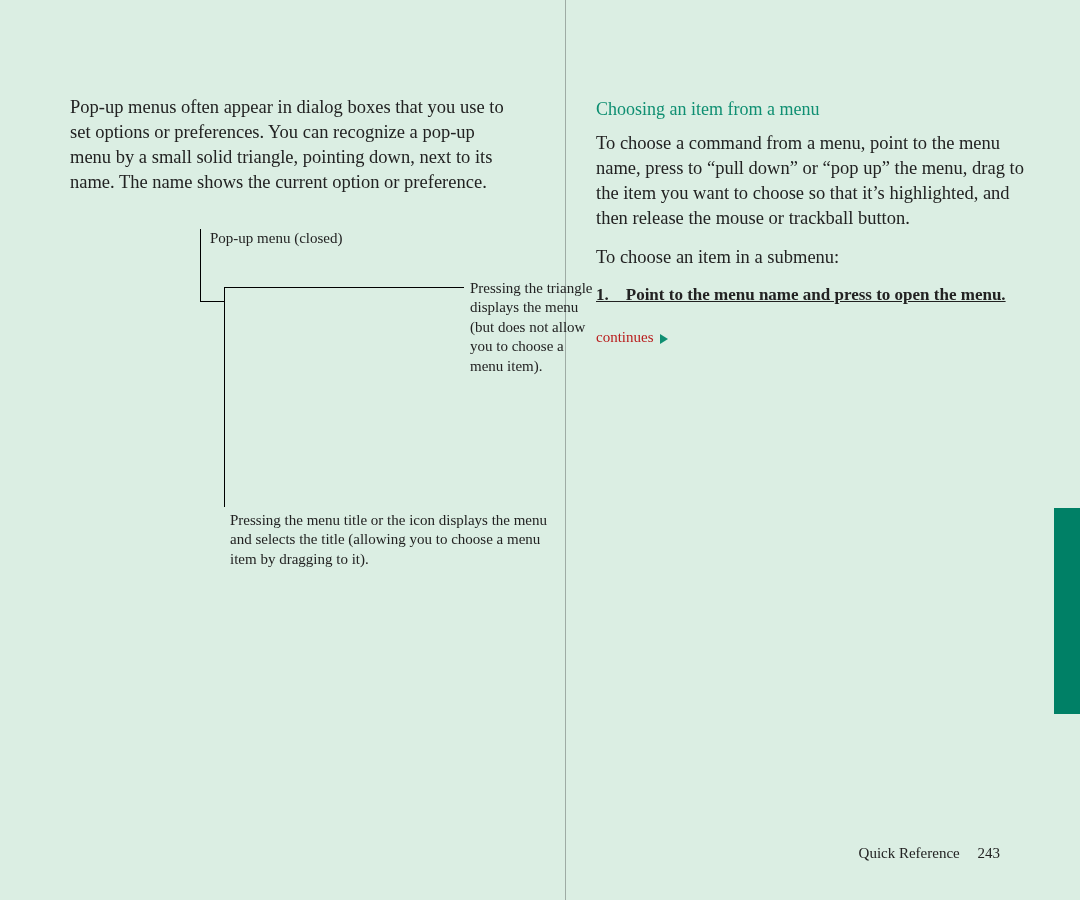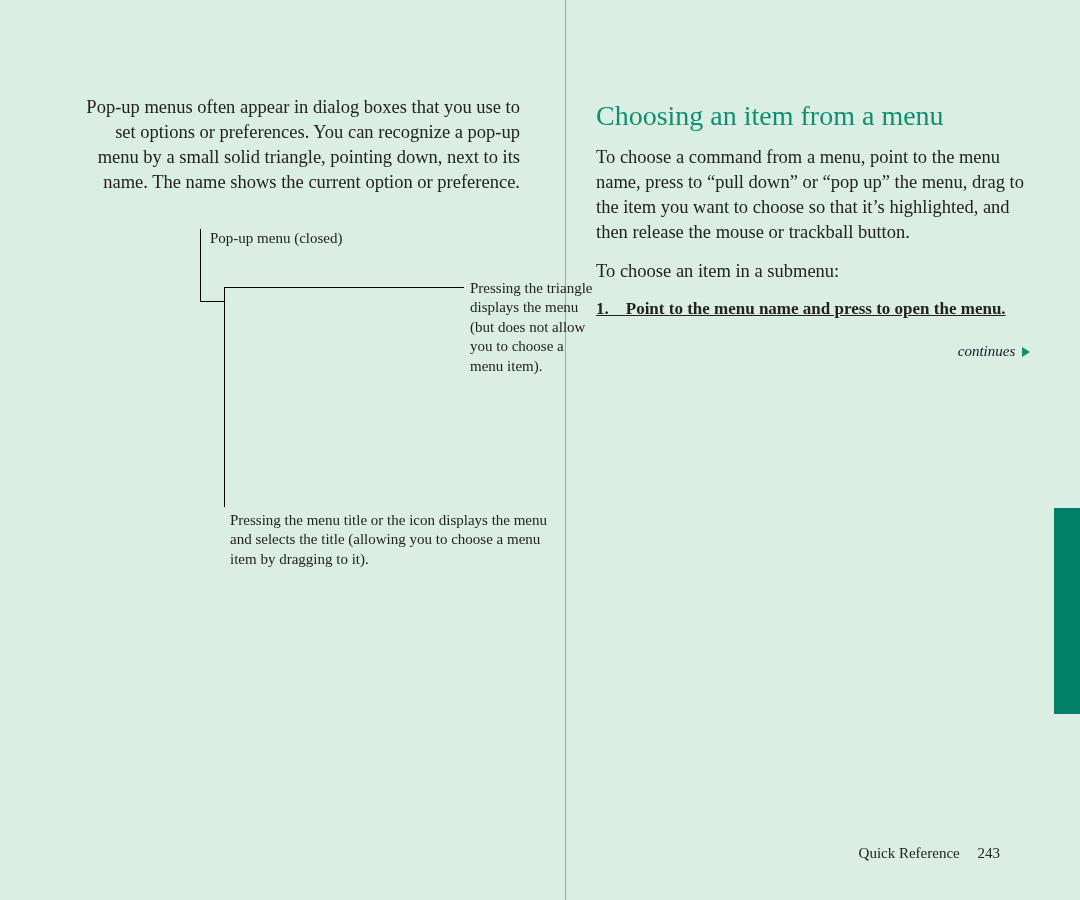--- a/index.html
+++ b/index.html
@@ -23,54 +23,52 @@
   .col-left{
     margin-left:70px;
     width:450px;
   }
   .col-right{
     margin-left:45px;
     width:440px;
     border-left:1px solid rgba(0,0,0,.28);
     padding-left:30px;
   }
-  .intro{margin:0 0 34px 0;text-align:right;}
+  .intro{margin:0 0 34px 0;}
   .diagram{
     position:relative;
     height:370px;
     margin-left:130px;
     font-size:15px;
     line-height:1.3;
   }
   .callout1{position:absolute;left:10px;top:0;}
   .rule1v{position:absolute;left:0;top:0;width:0;height:72px;border-left:1.5px solid #000;}
   .rule1h{position:absolute;left:0;top:72px;width:24px;border-top:1.5px solid #000;}
   .rule2v{position:absolute;left:24px;top:58px;width:0;height:220px;border-left:1.5px solid #000;}
   .rule2h{position:absolute;left:24px;top:58px;width:240px;border-top:1.5px solid #000;}
   .callout2{position:absolute;left:270px;top:50px;width:130px;}
   .callout3{position:absolute;left:30px;top:282px;width:320px;}
   h2{
     font-weight:normal;
-    font-size:28px;
+    font-size:18px;
     color:#0f8f72;
     margin:0 0 10px 0;
   }
   h2.first{margin-top:2px;}
   h2.second{margin-top:28px;}
   .para{margin:0 0 14px 0;}
   .step{
     font-weight:bold;
     font-size:17px;
     margin:12px 0 20px 0;
     text-decoration:underline;
   }
   .continues{
-    text-align:right;
-    font-style:italic;
-    color:#0f172a;
+    color:#b91c1c;
     font-size:15px;
     margin-right:6px;
   }
   .continues .tri{
     display:inline-block;
     width:0;height:0;
     border-top:5px solid transparent;
     border-bottom:5px solid transparent;
     border-left:8px solid #0f8f72;
     margin-left:3px;

